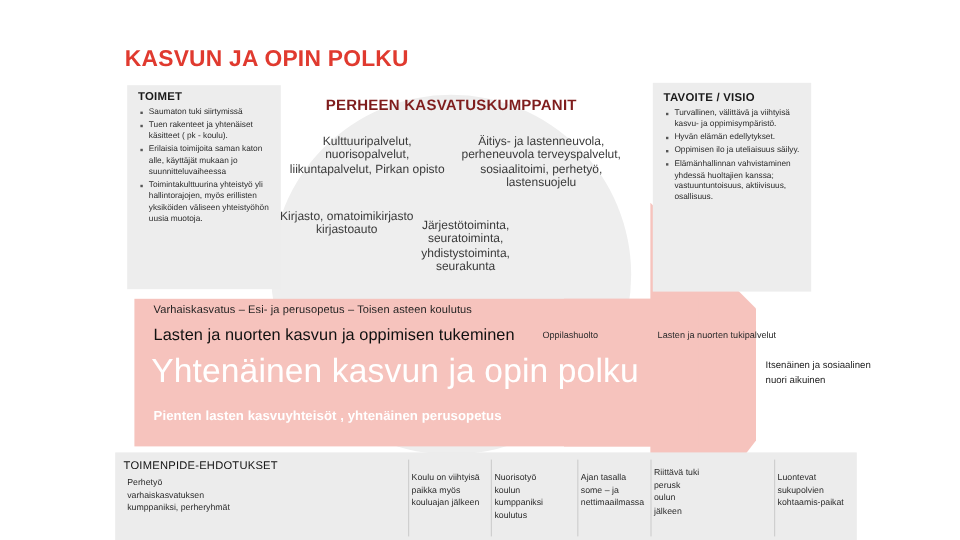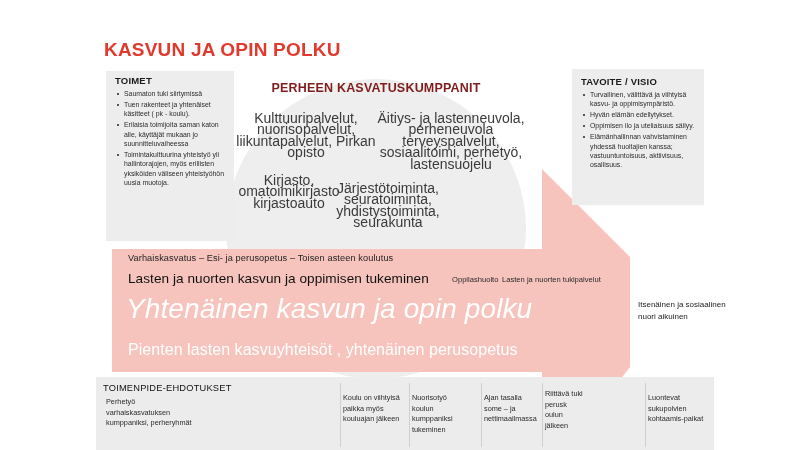--- a/index.html
+++ b/index.html
@@ -43,21 +43,21 @@
   }
   .arrow-head svg{display:block;}
 
   
   .box{
     position:absolute;
     background:#ededed;
     box-sizing:border-box;
   }
   .box-toimet{left:106px;top:40px;width:128px;height:170px;padding:4px 8px 0 9px;}
-  .box-tavoite{left:572px;top:38px;width:132px;height:136px;padding:7px 8px 0 9px;}
+  .box-tavoite{left:544px;top:38px;width:132px;height:174px;padding:7px 8px 0 9px;}
   .box-h{
     font-size:9.5px;font-weight:bold;color:#1a1a1a;
     margin:0 0 3px 0;letter-spacing:0.2px;
   }
   .box ul{margin:0;padding:0;list-style:none;}
   .box li{
     position:relative;
     font-size:6.9px;line-height:9.4px;
     color:#2b2b2b;
     padding-left:9px;margin-bottom:1.5px;
@@ -70,21 +70,21 @@
 
   
   .c-title{
     position:absolute;left:226px;top:50px;width:300px;
     text-align:center;
     font-size:12.5px;font-weight:bold;color:#7f1d1d;
     letter-spacing:0.2px;
   }
   .c-txt{
     position:absolute;
-    font-size:14px;line-height:11.4px;
+    font-size:10px;line-height:11.4px;
     color:#3a3a3a;text-align:center;
   }
   .c-tl{left:236px;top:82px;width:140px;}
   .c-tr{left:372px;top:82px;width:158px;}
   .c-bl{left:230px;top:144px;width:118px;}
   .c-br{left:326px;top:152px;width:124px;}
 
   
   .band-sub{
     position:absolute;left:128px;top:222px;
@@ -94,32 +94,31 @@
   .band-main{
     position:absolute;left:128px;top:240px;
     font-size:13.6px;color:#111;letter-spacing:0.05px;
     white-space:nowrap;
   }
   .band-tag{
     position:absolute;top:244px;
     font-size:7.6px;color:#2b2b2b;white-space:nowrap;
   }
   .band-tag-1{left:452px;}
-  .band-tag-2{left:502px;text-align:right;}
+  .band-tag-2{left:548px;text-align:right;}
   .band-big{
     position:absolute;left:126px;top:262px;
     font-size:28px;color:#ffffff;
     letter-spacing:0.1px;white-space:nowrap;
     font-weight:normal;
-    font-style:italic;
   }
   .band-small{
     position:absolute;left:128px;top:310px;
-    font-size:16px;color:#ffffff;
-    letter-spacing:0.05px;white-space:nowrap;
+    font-size:11px;color:#ffffff;
+    letter-spacing:0.05px;white-space:nowrap;font-weight:bold;
   }
   .outcome{
     position:absolute;left:638px;top:268px;width:90px;
     font-size:8px;line-height:11.6px;color:#232323;
   }
 
   
   .bottom-band{
     position:absolute;left:96px;top:346px;
     width:618px;height:74px;
@@ -211,21 +210,21 @@
 
   <div class="bottom-band"></div>
   <div class="b-div" style="left:340px;"></div>
   <div class="b-div" style="left:409px;"></div>
   <div class="b-div" style="left:481px;"></div>
   <div class="b-div" style="left:542px;"></div>
   <div class="b-div" style="left:645px;"></div>
   <div class="bottom-title">TOIMENPIDE-EHDOTUKSET</div>
   <div class="b-col b-c1">Perhetyö varhaiskasvatuksen kumppaniksi, perheryhmät</div>
   <div class="b-col b-c2">Koulu on viihtyisä paikka myös kouluajan jälkeen</div>
-  <div class="b-col b-c3">Nuorisotyö koulun kumppaniksi tukeminen</div>
+  <div class="b-col b-c3">Nuorisotyö koulun kumppaniksi koulutus</div>
   <div class="b-col b-c4">Ajan tasalla  some – ja nettimaailmassa</div>
   <div class="b-col b-c5">Riittävä tuki perusk oulun jälkeen</div>
   <div class="b-col b-c6">Luontevat sukupolvien kohtaamis-paikat</div>
 
   <div class="logo">
     <div class="logo-word">PIRKKALA</div>
     <svg class="logo-wave" width="44" height="8" viewBox="0 0 44 8">
       <path d="M2,7 Q5,0 9,7 Q13,0 17,7 Q21,0 25,7 Q29,0 33,7 Q37,0 41,7" fill="none" stroke="#e03a2f" stroke-width="1.7"></path>
     </svg>
   </div>

